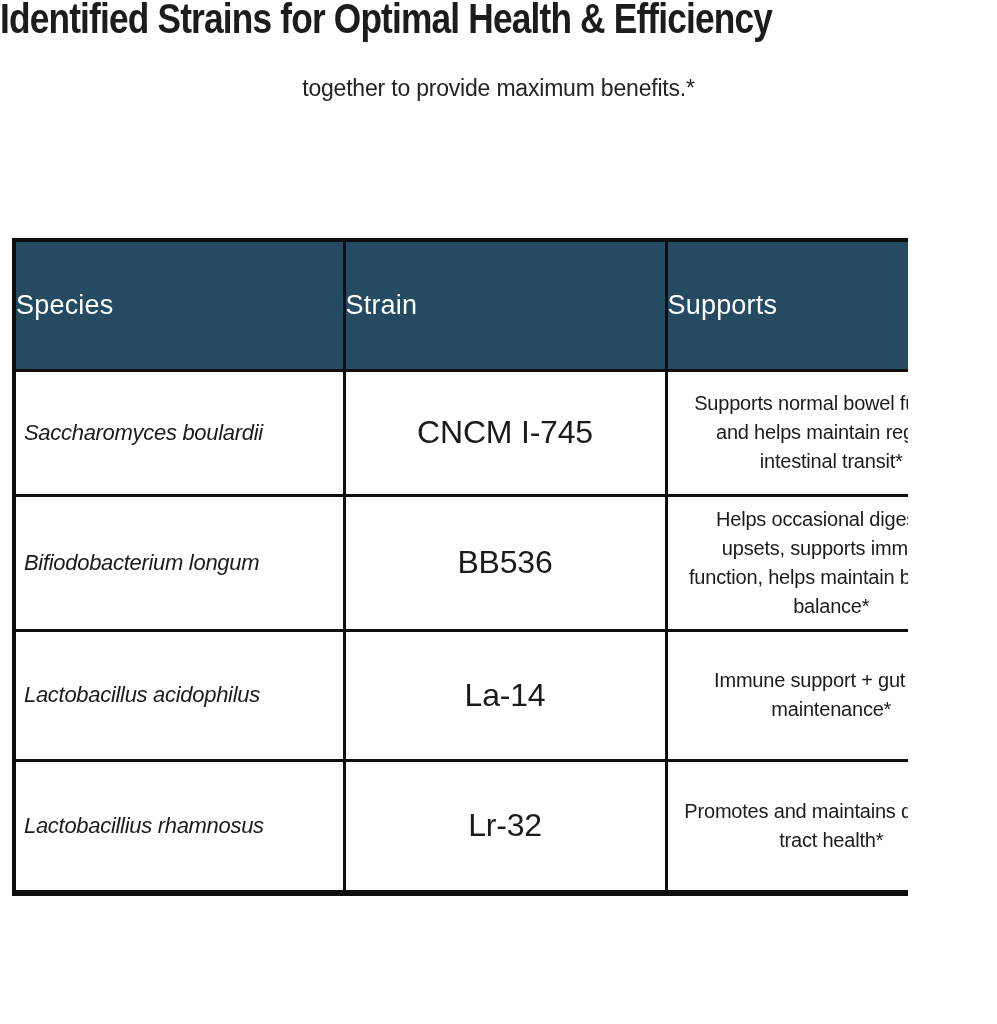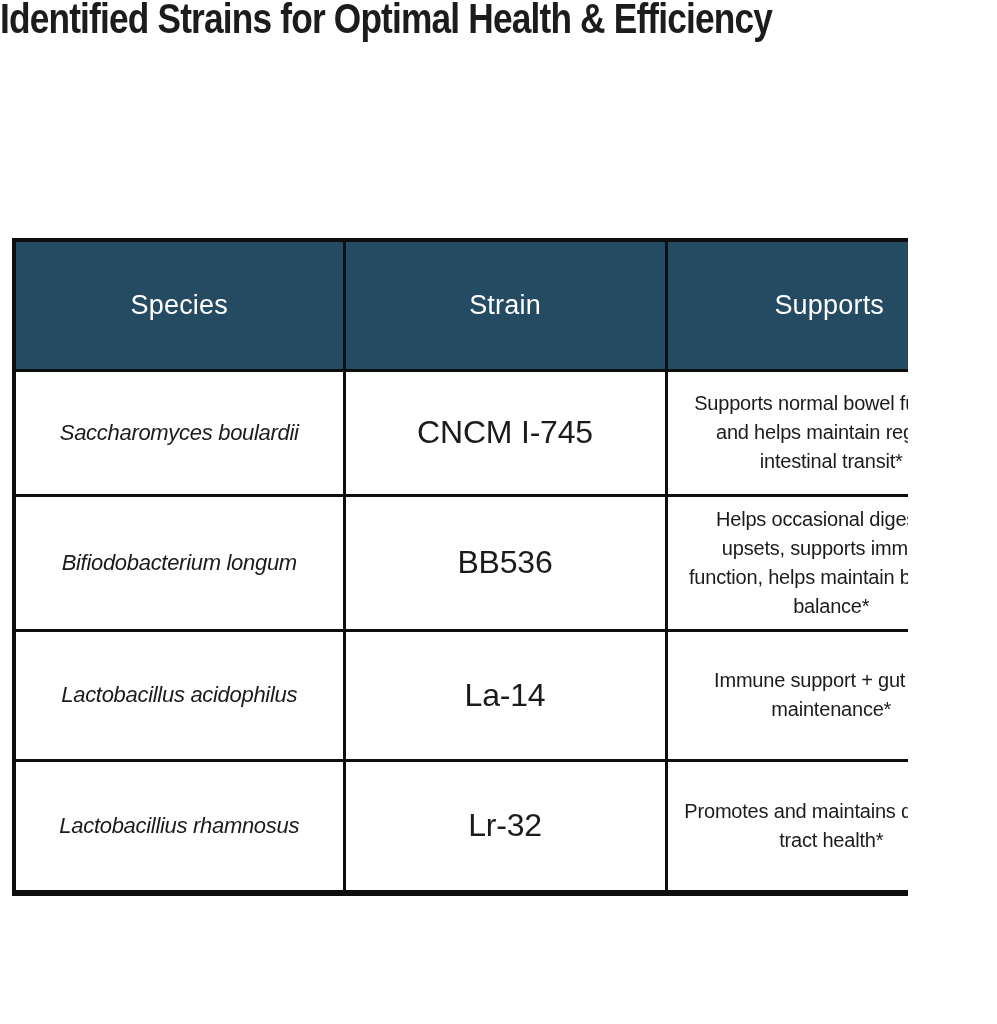--- a/index.html
+++ b/index.html
@@ -59,27 +59,26 @@
   .strains-table td{
     border:3px solid var(--border-color);
     vertical-align:middle;
   }
   .strains-table thead tr{height:130px;}
   .strains-table th{
     background:var(--header-bg);
     color:var(--header-text);
     font-size:27px;
     font-weight:400;
-    text-align:center;
+    text-align:left;
     letter-spacing:0.2px;
   }
   td.species-cell{
     font-style:italic;
     font-size:22px;
-    text-align:center;
     letter-spacing:-0.3px;
     padding:0 8px;
   }
   td.strain-cell{
     font-size:32px;
     text-align:center;
     letter-spacing:-0.2px;
   }
   td.supports-cell{
     font-size:20px;
@@ -90,20 +89,21 @@
   }
 </style>
 </head>
 <body>
 
 <div class="page">
 
   <h1 class="page-title">Identified Strains for Optimal Health &amp; Efficiency</h1>
 
   <div class="subtitle">
+    <div>together to provide maximum benefits.*</div>
   </div>
 
   <table class="strains-table">
     <colgroup>
       <col style="width:330px">
       <col style="width:322px">
       <col style="width:327px">
     </colgroup>
     <thead>
       <tr>

